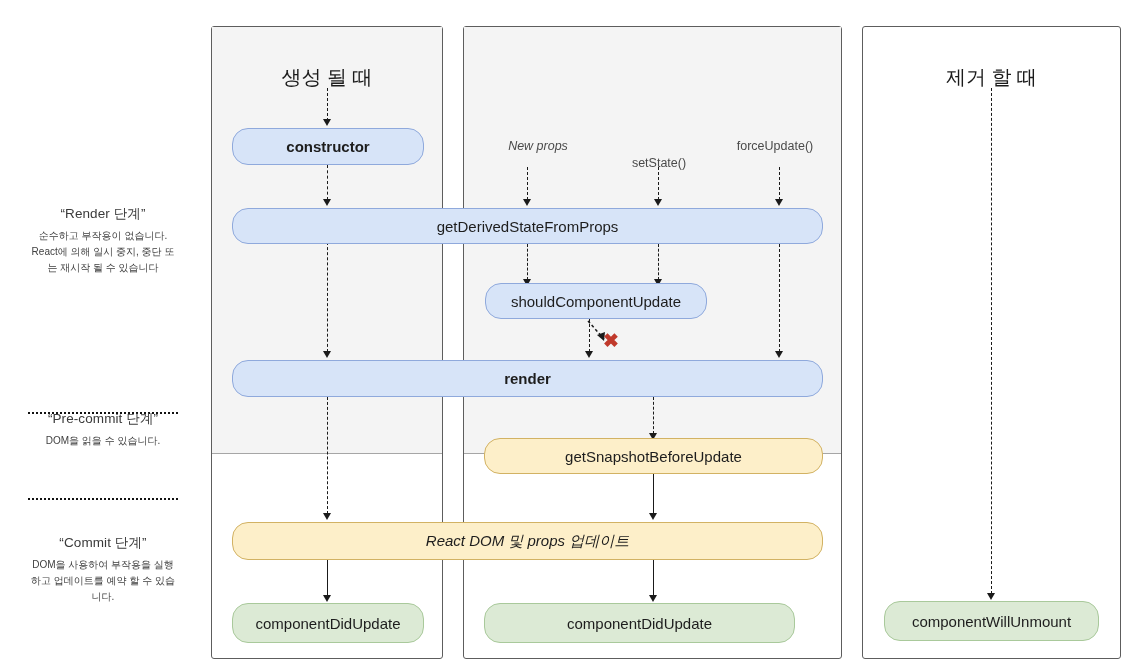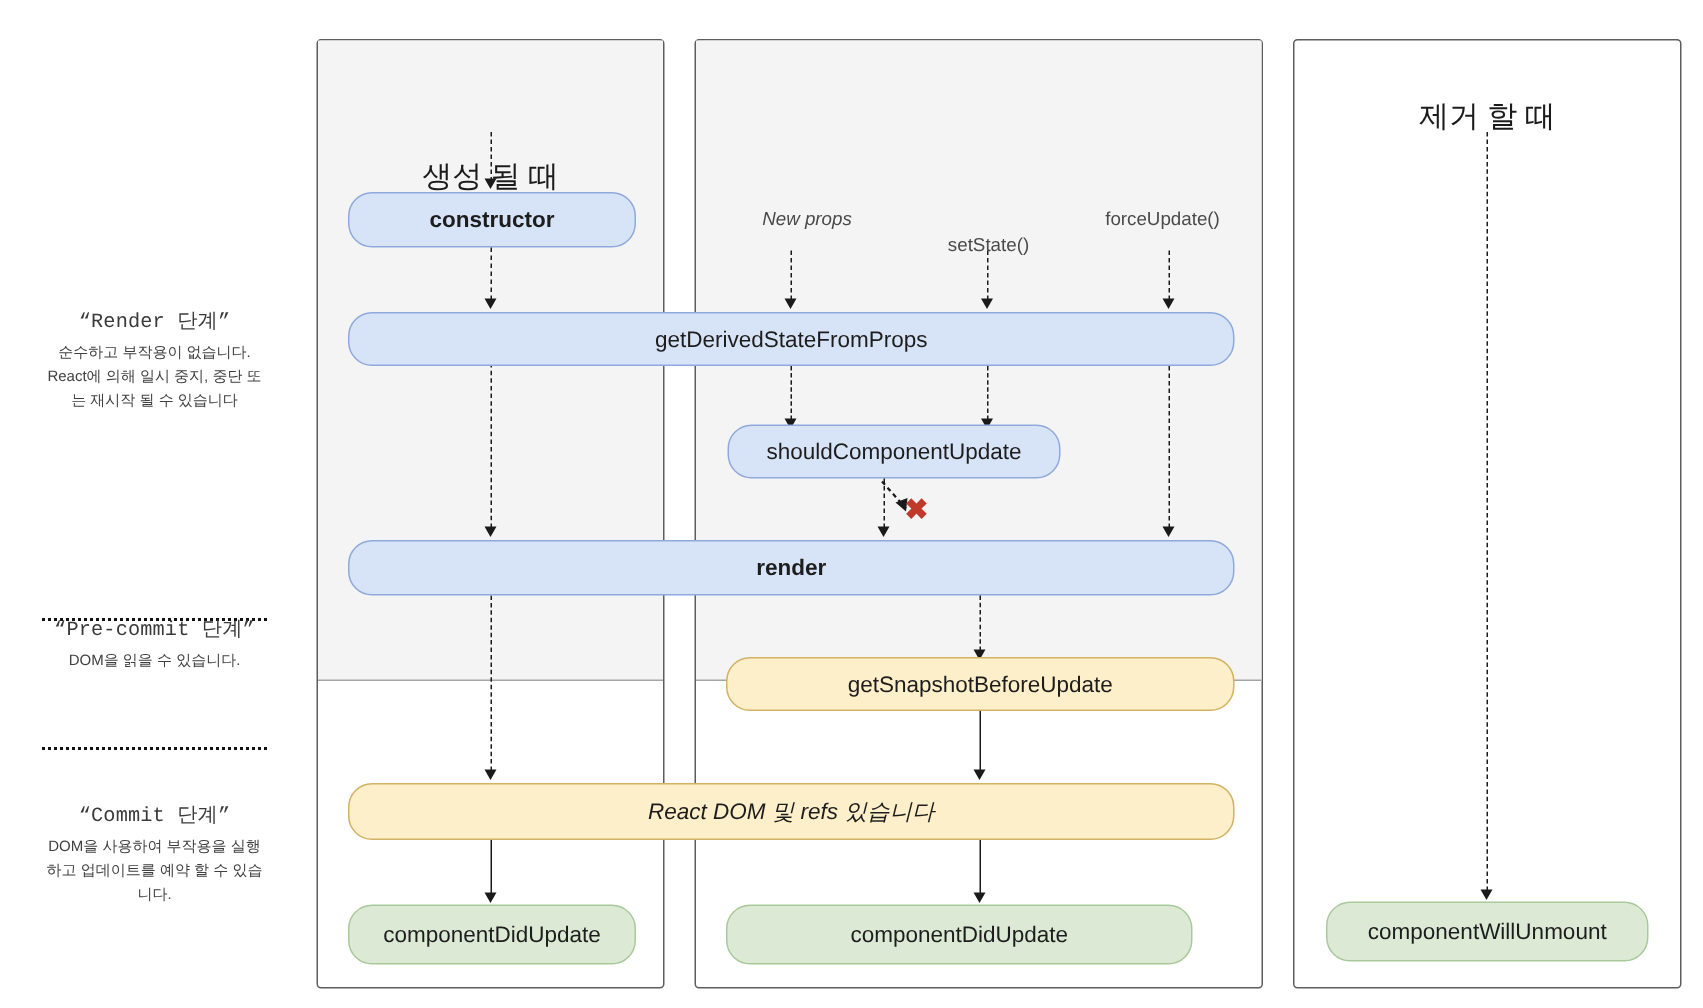--- a/index.html
+++ b/index.html
@@ -10,21 +10,20 @@
     overflow: hidden;
   }
   #root { position: relative; width: 1135px; height: 672px; }
 
   
   .legend { position: absolute; left: 0; top: 0; width: 206px; height: 672px; }
   .legend-block { position: absolute; width: 206px; text-align: center; }
   .legend-title {
     font-size: 13.5px; color: #3a3a3a; letter-spacing: 0.1px;
     margin-bottom: 5px;
-    font-family: Liberation Mono, monospace;
   }
   .legend-body {
     font-size: 10px; color: #404040; line-height: 1.62;
     padding: 0 28px;
   }
   .legend-rule {
     position: absolute; left: 28px; width: 150px; height: 0;
     border-top: 2.4px dotted #121212;
   }
 
@@ -104,21 +103,21 @@
     <div class="legend-rule" style="top:498px;"></div>
 
     <div class="legend-block" style="top:534px;">
       <div class="legend-title">“Commit 단계”</div>
       <div class="legend-body">DOM을 사용하여 부작용을 실행하고 업데이트를 예약 할 수 있습니다.</div>
     </div>
   </div>
 
   <div class="panel" style="left:211px; top:26px; width:232px; height:633px;">
     <div class="panel-shade" style="height:427px;"></div>
-    <div class="panel-title" style="top:37px;margin-top:40px;">생성 될 때</div>
+    <div class="panel-title" style="top:37px;">생성 될 때</div>
   </div>
 
   <div class="panel" style="left:463px; top:26px; width:379px; height:633px;">
     <div class="panel-shade" style="height:427px;"></div>
   </div>
 
   <div class="panel" style="left:862px; top:26px; width:259px; height:633px;">
     <div class="panel-title" style="top:37px;">제거 할 때</div>
   </div>
 
@@ -179,21 +178,21 @@
   <div class="box blue bold" style="left:232px; top:360px; width:591px; height:37px;">render</div>
 
   <div class="vline dashed" style="left:653px; top:397px; height:37px;"></div>
   <div class="arrowhead" style="left:648.5px; top:433px;"></div>
 
   <div class="box yellow" style="left:484px; top:438px; width:339px; height:36px;">getSnapshotBeforeUpdate</div>
 
   <div class="vline solid" style="left:653px; top:474px; height:40px;"></div>
   <div class="arrowhead" style="left:648.5px; top:513px;"></div>
 
-  <div class="box yellow ital" style="left:232px; top:522px; width:591px; height:38px;">React DOM 및 refs 있습니다</div>
+  <div class="box yellow ital" style="left:232px; top:522px; width:591px; height:38px;">React DOM 및 props 업데이트</div>
 
   <div class="vline solid" style="left:653px; top:560px; height:36px;"></div>
   <div class="arrowhead" style="left:648.5px; top:595px;"></div>
 
   <div class="box green" style="left:484px; top:603px; width:311px; height:40px;">componentDidUpdate</div>
 
   <div class="vline dashed" style="left:991px; top:88px; height:506px;"></div>
   <div class="arrowhead" style="left:986.5px; top:593px;"></div>
 
   <div class="box green" style="left:884px; top:601px; width:215px; height:40px;">componentWillUnmount</div>

